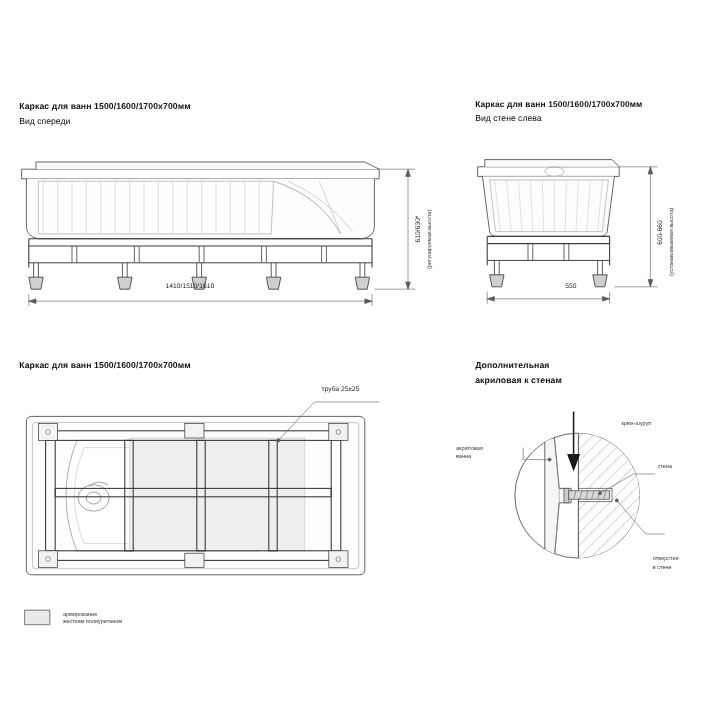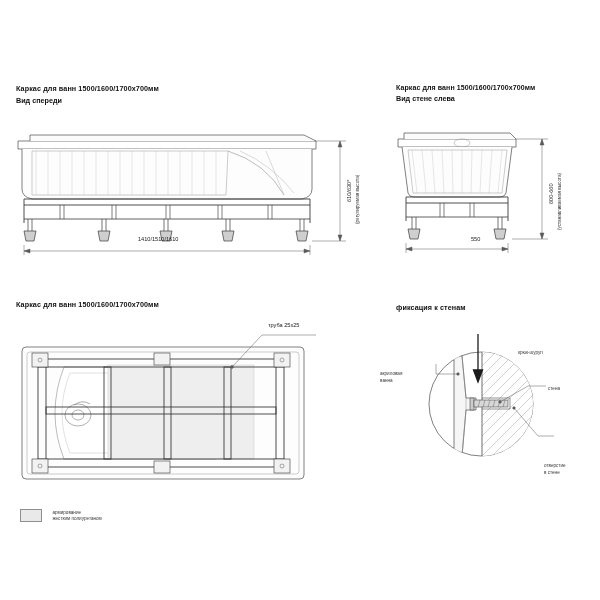--- a/index.html
+++ b/index.html
@@ -24,21 +24,21 @@
 
   .title {
     font-size: 7.2px;
     font-weight: bold;
     letter-spacing: 0.1px;
     color: #101010;
     white-space: nowrap;
   }
   .subtitle {
     font-size: 7.2px;
-    font-weight: bold;
+    font-weight: normal;
     color: #101010;
     white-space: nowrap;
     margin-top: 3px;
   }
   .lbl {
     font-size: 5.6px;
     color: #1b1b1b;
     white-space: nowrap;
   }
   .lbl-sm {
@@ -313,21 +313,22 @@
       <span class="legend-swatch"></span>
       <span class="legend-text">
         <span>армирование</span><br>
         <span>жестким полиуретаном</span>
       </span>
     </div>
   </div>
 
   <div class="panel" style="left:396px; top:300px; width:190px; height:240px;">
 
-    <div class="title" style="margin-top:3px;">фиксация к стенам</div>
+    <div class="title">Дополнительная</div>
+    <div class="title" style="margin-top:3px;">акриловая к стенам</div>
 
     <svg width="190" height="180" viewBox="0 0 190 180">
       <defs>
         <clipPath id="circClip">
           <circle cx="85" cy="92" r="52"></circle>
         </clipPath>
       </defs>
 
       <circle cx="85" cy="92" r="52" fill="#ffffff" stroke="#4a4a4a" stroke-width="0.7"></circle>
 

